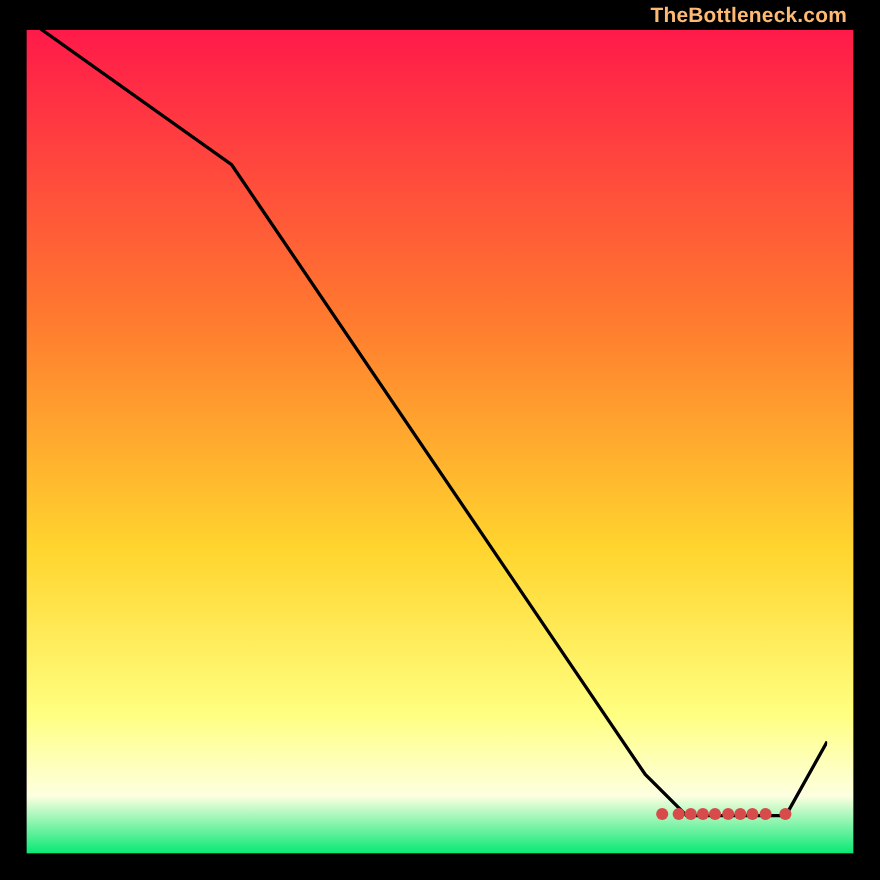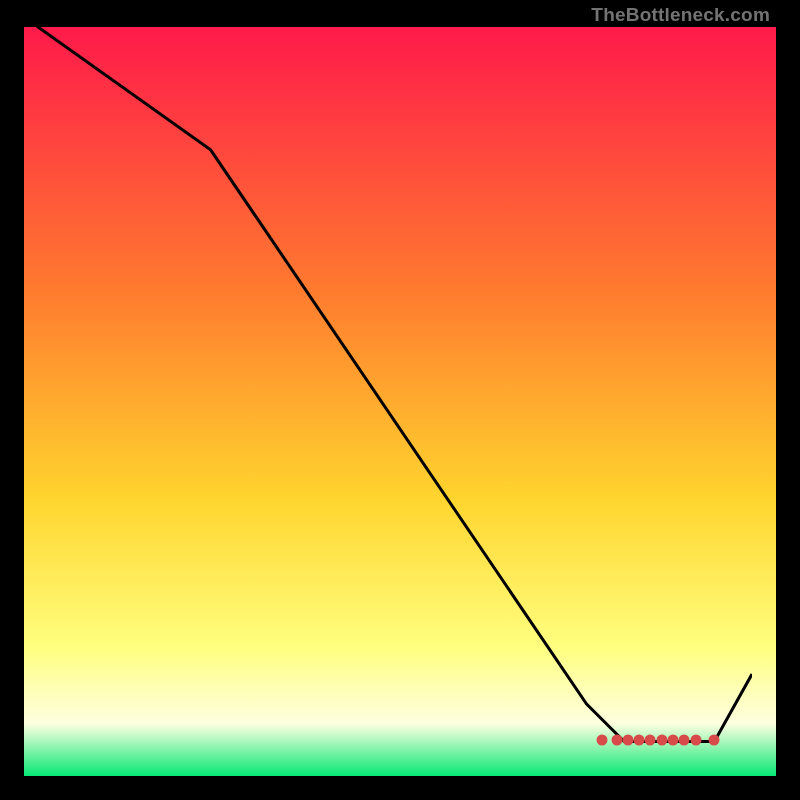--- a/index.html
+++ b/index.html
@@ -10,21 +10,21 @@
     top: 24px;
     width: 752px;
     height: 752px;
     background: #000;
   }
   .watermark {
     position: absolute;
     top: 4px;
     right: 30px;
     font: 600 19px "Segoe UI", Arial, sans-serif;
-    color: #737373;
+    color: #fdba74;
     letter-spacing: 0.2px;
   }
   .plot {
     position: absolute;
     left: 24px;
     top: 27px;
     width: 752px;
     height: 749px;
   }
   .curve {

